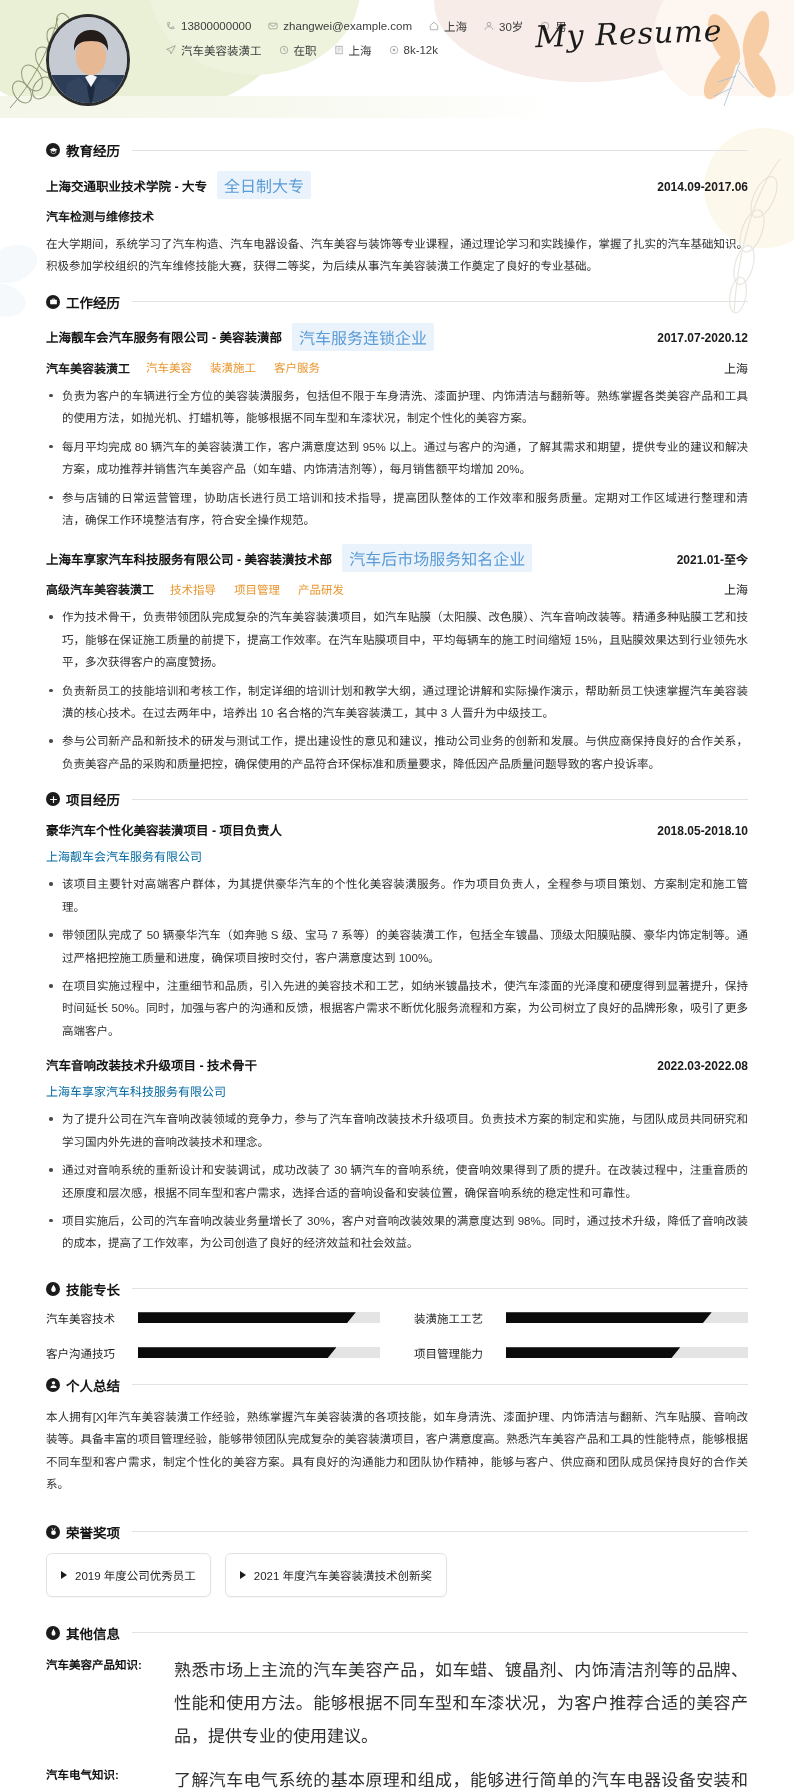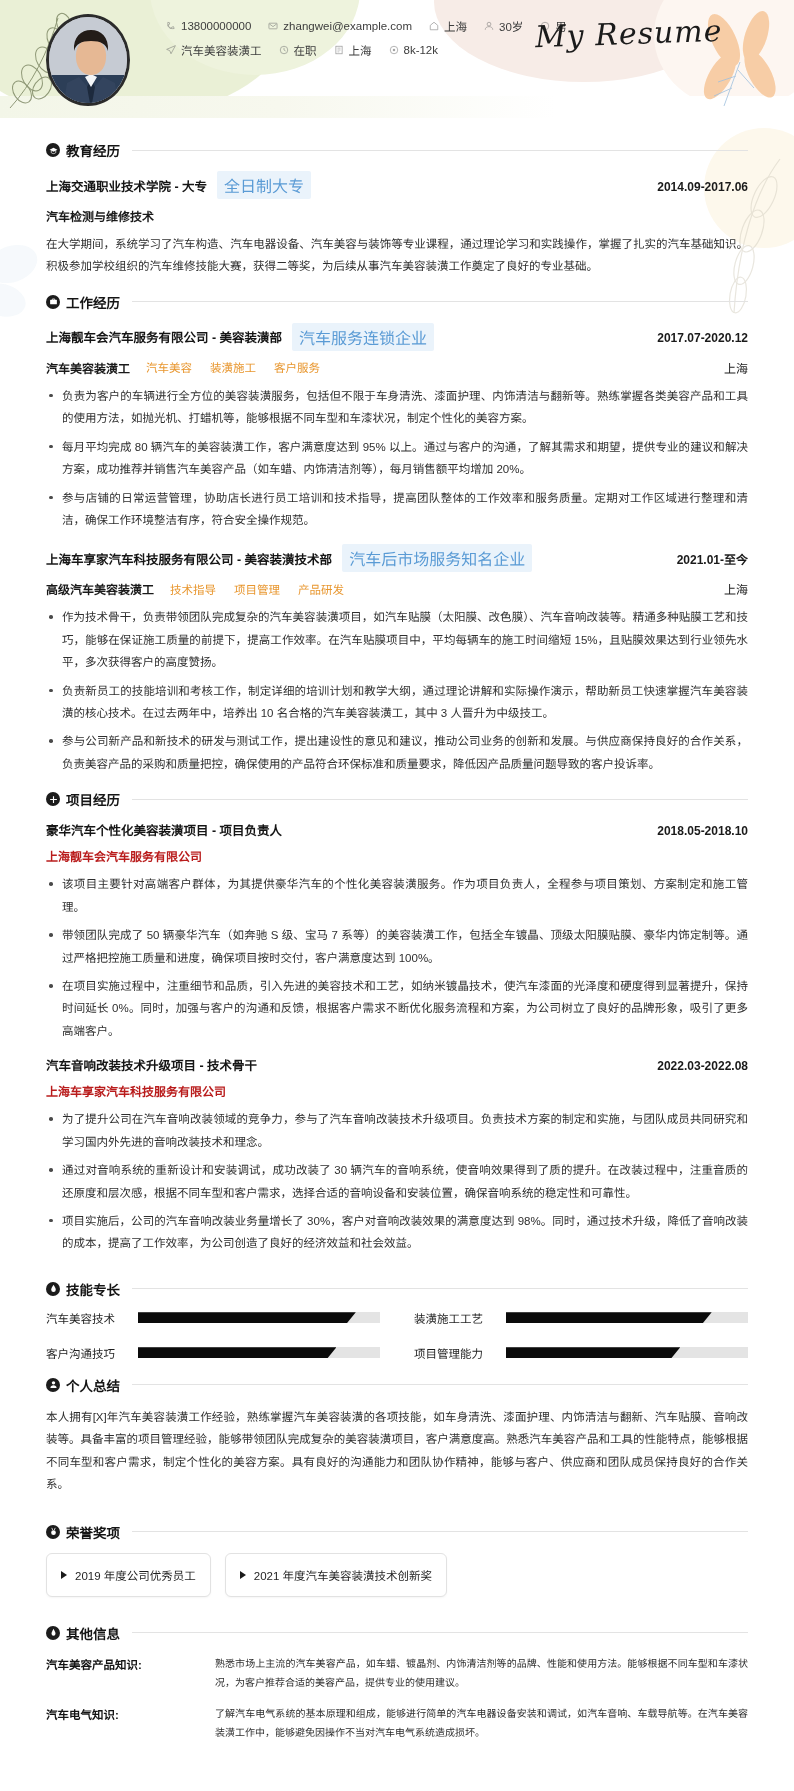--- a/index.html
+++ b/index.html
@@ -129,21 +129,21 @@
   }
   .sub-left { display: flex; align-items: center; flex-wrap: wrap; }
   .sub-role { font-size: 12px; font-weight: 700; color: #1a1a1a; margin-right: 16px; }
   .tag-orange { font-size: 11.5px; color: #e8962e; margin-right: 18px; white-space: nowrap; }
   .entry-loc { font-size: 12px; color: #1a1a1a; white-space: nowrap; }
 
   .major { font-size: 12px; font-weight: 700; color: #1a1a1a; margin-bottom: 9px; }
   .para {
     font-size: 11.5px; color: #2e2e2e; line-height: 1.95; text-align: justify;
   }
-  .company-line { font-size: 12px; font-weight: 700; color: #b91c1c; margin-bottom: 9px; }
+  .company-line { font-size: 12px; font-weight: 400; color: #0369a1; margin-bottom: 9px; }
 
   ul.bullets { list-style: none; }
   ul.bullets li {
     position: relative; padding-left: 16px; margin-bottom: 6px;
     font-size: 11.5px; color: #2e2e2e; line-height: 1.95; text-align: justify;
   }
   ul.bullets li::before {
     content: ""; position: absolute; left: 3px; top: 9px;
     width: 3.5px; height: 3.5px; background: #4a4a4a; border-radius: 50%;
   }
@@ -174,21 +174,21 @@
     border-top: 4px solid transparent;
     border-bottom: 4px solid transparent;
   }
 
   
   .other-item { display: flex; margin-bottom: 11px; justify-content: center; }
   .other-label {
     font-size: 11.5px; font-weight: 700; color: #131313;
     width: 128px; flex: none; line-height: 1.95;
   }
-  .other-text { font-size: 10px; color: #2e2e2e; line-height: 1.95; text-align: justify; flex: 1; margin-left: 41px; }
+  .other-text { font-size: 17px; color: #2e2e2e; line-height: 1.95; text-align: justify; flex: 1; }
 </style>
 </head>
 <body>
 
 <div class="page">
 
   <div class="header">
     <div class="hdr-bg-green"></div>
     <div class="hdr-bg-green2"></div>
     <div class="hdr-bg-pink"></div>
@@ -442,21 +442,21 @@
 
       <div class="entry">
         <div class="entry-top">
           <span class="entry-title">豪华汽车个性化美容装潢项目 - 项目负责人</span>
           <span class="entry-date">2018.05-2018.10</span>
         </div>
         <div class="company-line">上海靓车会汽车服务有限公司</div>
         <ul class="bullets">
           <li>该项目主要针对高端客户群体，为其提供豪华汽车的个性化美容装潢服务。作为项目负责人，全程参与项目策划、方案制定和施工管理。</li>
           <li>带领团队完成了 50 辆豪华汽车（如奔驰 S 级、宝马 7 系等）的美容装潢工作，包括全车镀晶、顶级太阳膜贴膜、豪华内饰定制等。通过严格把控施工质量和进度，确保项目按时交付，客户满意度达到 100%。</li>
-          <li>在项目实施过程中，注重细节和品质，引入先进的美容技术和工艺，如纳米镀晶技术，使汽车漆面的光泽度和硬度得到显著提升，保持时间延长 0%。同时，加强与客户的沟通和反馈，根据客户需求不断优化服务流程和方案，为公司树立了良好的品牌形象，吸引了更多高端客户。</li>
+          <li>在项目实施过程中，注重细节和品质，引入先进的美容技术和工艺，如纳米镀晶技术，使汽车漆面的光泽度和硬度得到显著提升，保持时间延长 50%。同时，加强与客户的沟通和反馈，根据客户需求不断优化服务流程和方案，为公司树立了良好的品牌形象，吸引了更多高端客户。</li>
         </ul>
       </div>
 
       <div class="entry">
         <div class="entry-top">
           <span class="entry-title">汽车音响改装技术升级项目 - 技术骨干</span>
           <span class="entry-date">2022.03-2022.08</span>
         </div>
         <div class="company-line">上海车享家汽车科技服务有限公司</div>
         <ul class="bullets">

